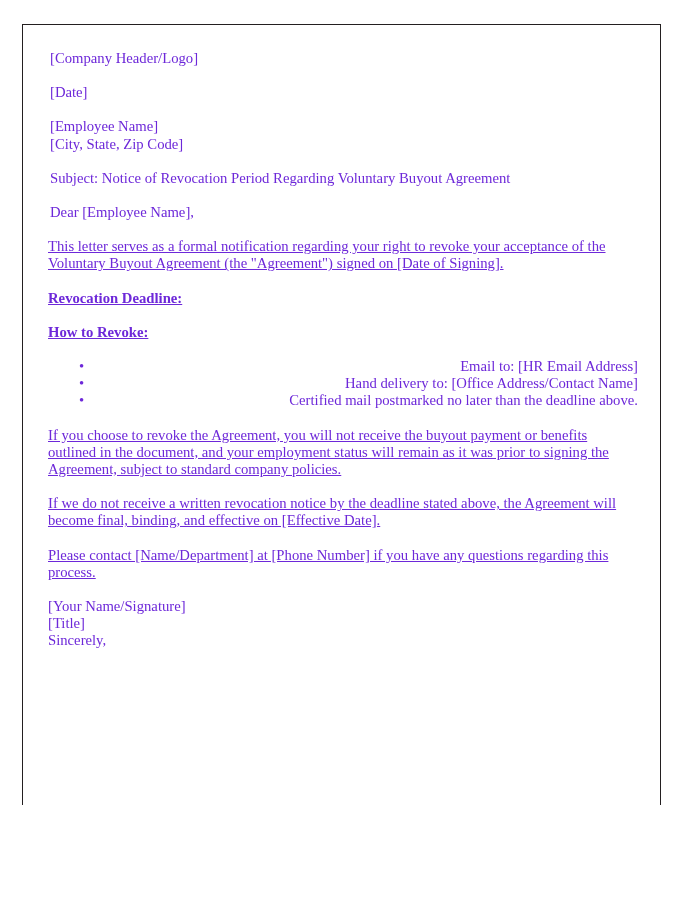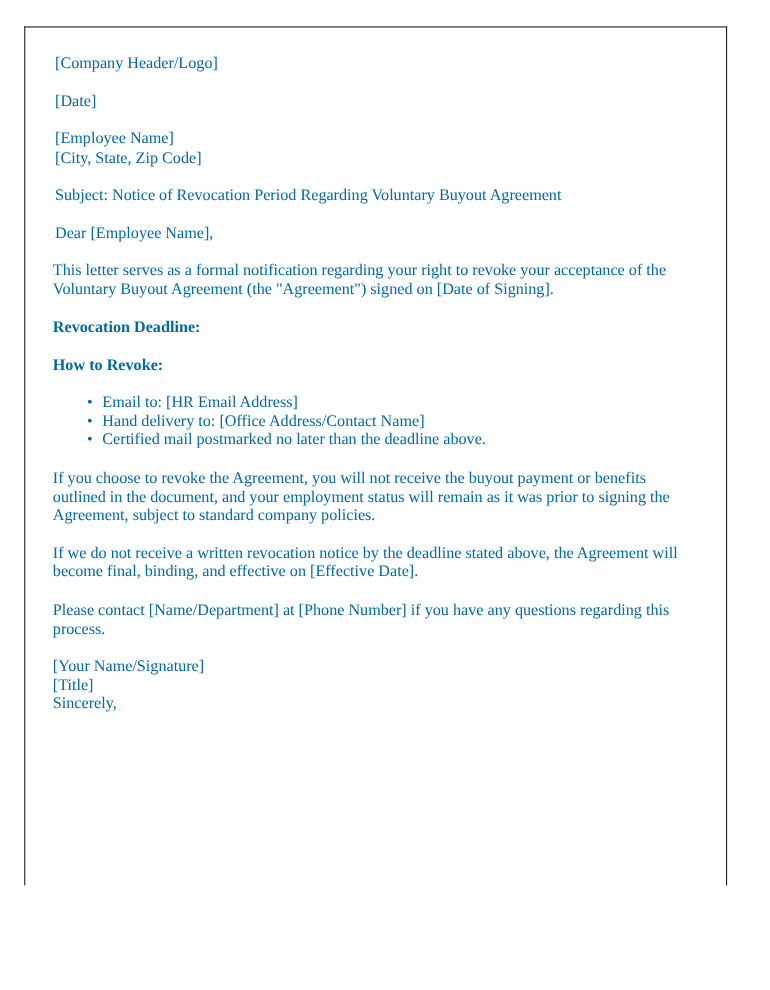--- a/index.html
+++ b/index.html
@@ -25,48 +25,51 @@
     border-top: 1.5px solid #231f20;
     border-bottom: none;
     background: #ffffff;
     overflow: hidden;
   }
   #doc {
     position: absolute;
     left: 25px;
     top: 25px;
     width: 590px;
-    color: #0369a1;
+    color: #6d28d9;
     font-size: 14.7px;
     line-height: 17.2px;
   }
   .block {
     margin: 0 0 17px 0;
   }
   .block.tight {
     margin-bottom: 0;
   }
   .line {
     white-space: pre-wrap;
   }
   .para {
     margin: 0 0 17px 0;
     text-align: left;
+    text-decoration: underline;
   }
   .heading {
     font-weight: bold;
     margin: 0;
+    text-decoration: underline;
   }
   .indent-left {
     margin-left: 2px;
   }
   ul.bullets {
     margin: 17px 0 17px 0;
     padding: 0 0 0 45px;
     list-style: none;
+    text-align: right;
   }
   ul.bullets li {
     position: relative;
     margin: 0;
     padding: 0;
     line-height: 17.2px;
   }
   ul.bullets li::before {
     content: "\2022";
     position: absolute;

